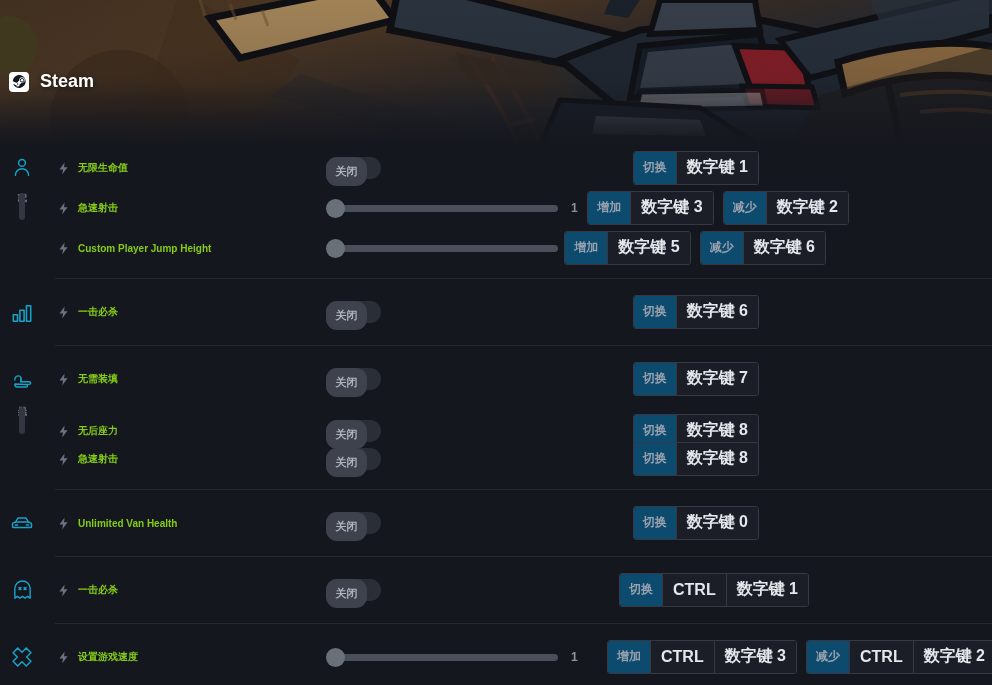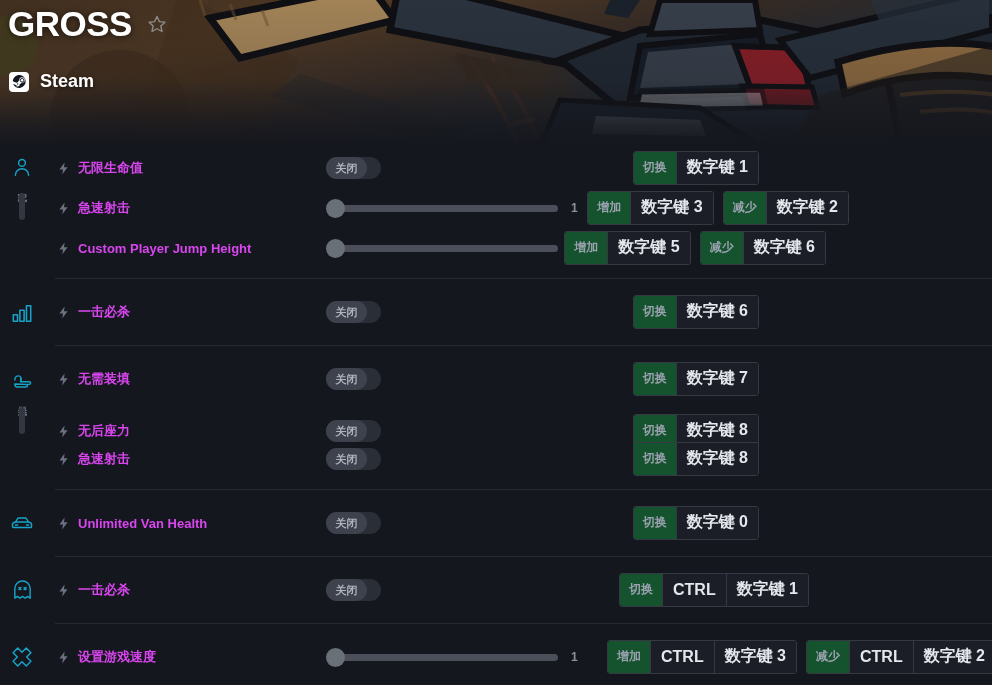--- a/index.html
+++ b/index.html
@@ -70,48 +70,48 @@
   .content { position: absolute; left: 0; top: 146px; width: 992px; height: 539px; z-index: 3; }
   .sep { position: absolute; left: 55px; right: 0; height: 1px; background: #262a33; }
 
   .row {
     position: absolute; left: 55px; right: 0; height: 40px;
     display: flex; align-items: center;
   }
   .bolt { width: 16px; flex: 0 0 16px; display: flex; align-items: center; justify-content: center; }
   .row-label {
     margin-left: 7px;
-    font-size: 13px; font-weight: 700; color: #d946ef;
+    font-size: 10px; font-weight: 700; color: #84cc16;
     white-space: nowrap;
   }
 
   
   .ctrl { position: absolute; left: 271px; display: flex; align-items: center; }
 
   .toggle {
     position: relative; width: 55px; height: 22px; border-radius: 11px;
     background: #2a2e37; cursor: pointer; display: flex; align-items: center;
   }
   .toggle-knob {
-    position: absolute; left: 0; top: 0; width: 41px; height: 22px; border-radius: 11px;
+    position: absolute; left: 0; top: 0; width: 41px; height: 29px; border-radius: 11px;
     background: #3d424c;
     display: flex; align-items: center; justify-content: center;
     font-size: 11px; font-weight: 700; color: #aeb4bf;
   }
 
   .slider { position: relative; width: 232px; height: 22px; display: flex; align-items: center; cursor: pointer; }
   .slider-track { position: absolute; left: 6px; right: 0; height: 7px; border-radius: 4px; background: #4a4f59; }
   .slider-knob { position: absolute; left: 0; width: 19px; height: 19px; border-radius: 50%; background: #6a7078; }
   .slider-value { position: absolute; left: 245px; font-size: 12px; font-weight: 700; color: #8b919d; }
 
   
   .hotkeys { position: absolute; right: 0; display: flex; align-items: center; gap: 9px; padding-right: 0; }
   .combo { display: flex; align-items: stretch; border: 1px solid #343943; border-radius: 3px; overflow: hidden; cursor: pointer; }
   .combo .act {
-    background: #14532d; color: #9aa1ae; font-size: 12px; font-weight: 700;
+    background: #0c4a6e; color: #9aa1ae; font-size: 12px; font-weight: 700;
     padding: 5px 9px 6px; display: flex; align-items: center; white-space: nowrap;
   }
   .combo .key {
     background: #1b1e26; color: #e4e7ec; font-size: 16px; font-weight: 700;
     padding: 5px 10px 6px; display: flex; align-items: center; white-space: nowrap;
     border-left: 1px solid #343943;
   }
 </style>
 </head>
 <body>
@@ -155,28 +155,20 @@
       <path d="M596 116 L700 120 L706 136 L592 134 Z" fill="#8b9199" opacity="0.6"></path>
       <path d="M820 95 L992 46 L992 146 L790 146 Z" fill="#221c16" opacity="0.55"></path>
       <path d="M300 74 L470 128 L440 146 L270 96 Z" fill="#2b2a2c" opacity="0.45"></path>
       <path d="M610 0 L640 0 L628 18 L604 14 Z" fill="#1b232d"></path>
       <path d="M200 0 L205 16 M230 4 L236 20 M262 10 L268 26" stroke="#7d5c36" stroke-width="3" opacity="0.5"></path>
       <path d="M870 0 L992 -6 L992 14 L880 22 Z" fill="#2c3642" opacity="0.7"></path>
     </svg>
     <div class="hero-fade"></div>
   </div>
 
-  <div class="title-row">
-    <div class="game-title">GROSS</div>
-    <div class="star-btn">
-      <svg width="20" height="20" viewBox="0 0 24 24" fill="none" stroke="#8d8a85" stroke-width="1.7" stroke-linejoin="round">
-        <polygon points="12,3 14.9,9.2 21.5,9.9 16.6,14.4 18,21 12,17.7 6,21 7.4,14.4 2.5,9.9 9.1,9.2"></polygon>
-      </svg>
-    </div>
-  </div>
 
   <div class="platform-row">
     <div class="steam-badge">
       <svg width="15" height="15" viewBox="0 0 24 24">
         <path d="M12 1.6C6.3 1.6 1.7 6 1.3 11.5l5.7 2.4a3.3 3.3 0 0 1 1.9-.6h.2l2.6-3.7v-.1a4.4 4.4 0 1 1 4.4 4.4h-.1l-3.7 2.6v.2a3.3 3.3 0 0 1-6.5.8L1.7 15.7A10.4 10.4 0 1 0 12 1.6z" fill="#15171e"></path>
         <path d="M5.3 17.5l-1.3-.6a2.5 2.5 0 1 0 3.4-3.1l1.4.6a1.8 1.8 0 1 1-1.4 3.3z" fill="#15171e"></path>
         <circle cx="16.1" cy="10" r="2.9" fill="none" stroke="#15171e" stroke-width="1.5"></circle>
       </svg>
     </div>
     <div class="platform-name">Steam</div>

